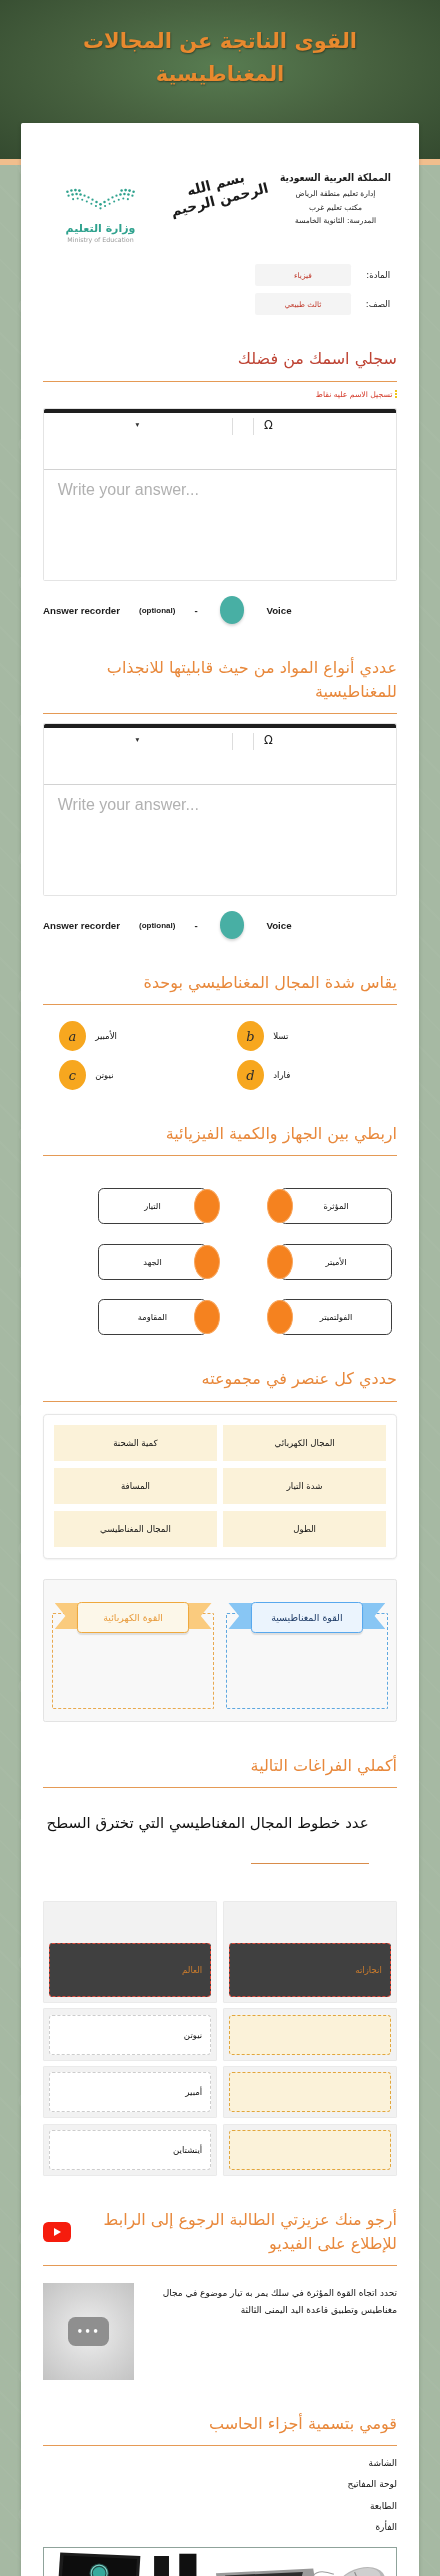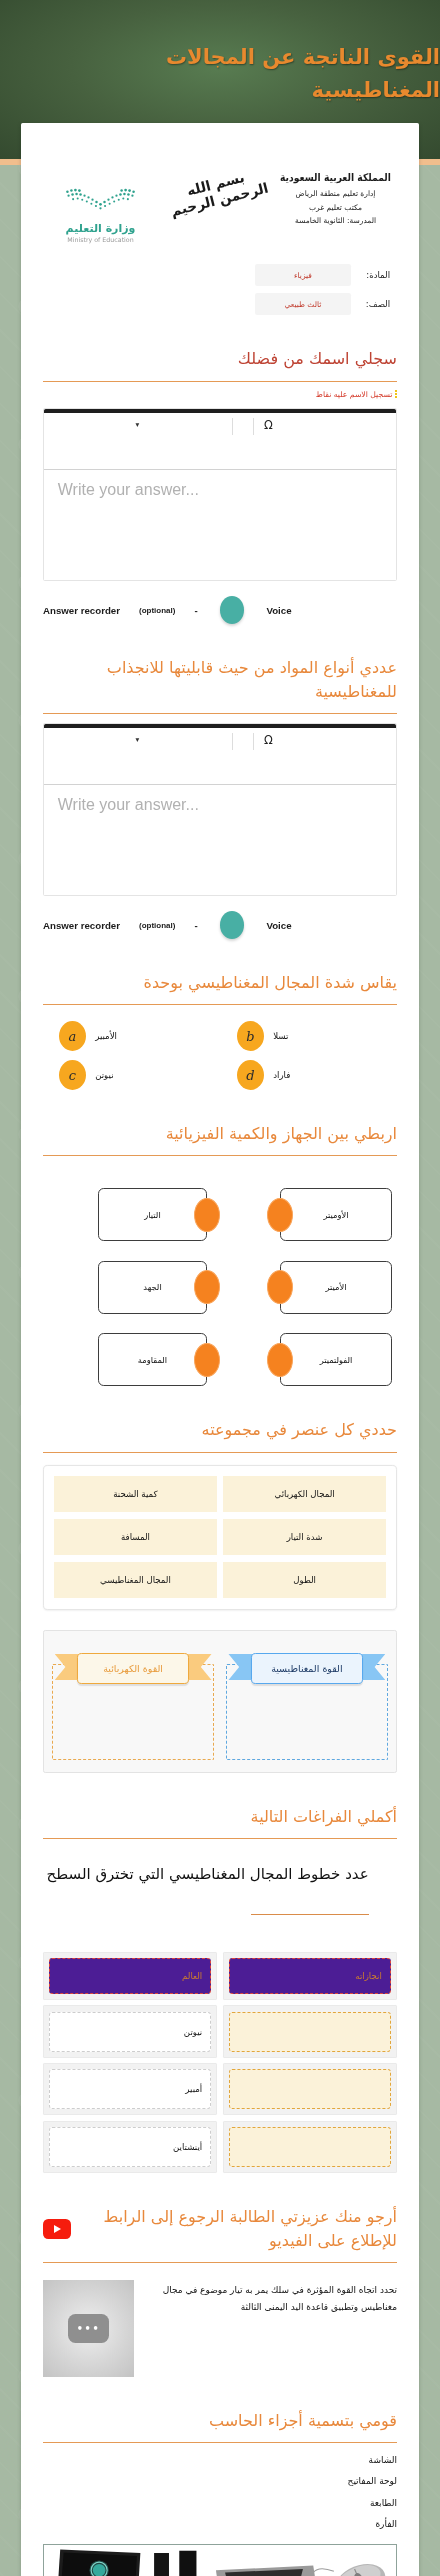--- a/index.html
+++ b/index.html
@@ -11,21 +11,21 @@
       radial-gradient(circle at 18% 22%, rgba(255,255,255,0.07) 0 8px, transparent 8.6px),
       radial-gradient(circle at 72% 64%, rgba(255,255,255,0.06) 0 10.3px, transparent 11px),
       radial-gradient(circle at 42% 85%, rgba(255,255,255,0.05) 0 6.9px, transparent 7.5px),
       repeating-linear-gradient(45deg, rgba(255,255,255,0.025) 0 1.7px, transparent 1.7px 26px);
     background-size:149px 138px, 184px 172px, 161px 149px, auto;
   }
   
   .hero {
     height:159px;
     background:radial-gradient(ellipse at 50% 42%, #587c51 0%, #47613f 48%, #344a2f 100%);
-    text-align:right; padding-top:41px;
+    text-align:center; padding-top:25px;
   }
   .hero h1 { font-size:21px; font-weight:bold; color:#E8892E; line-height:1.55;
     text-shadow:0.6px 1.1px 1.7px rgba(0,0,0,0.4); }
   .hero-stripe { height:5.7px; background:#F1BE8D; }
 
   
   .card {
     width:398px; margin:-42px auto 0; background:#fff; border-radius:1.7px;
     box-shadow:0 1.1px 4.6px rgba(0,0,0,0.18);
     padding:48px 22px 34px; position:relative;
@@ -77,21 +77,21 @@
   
   .opts { direction:ltr; margin:16px 0 0 16px; display:grid; grid-template-columns:178px 161px; row-gap:9.2px; }
   .opt { display:flex; align-items:center; gap:9.2px; cursor:pointer; }
   .opt-badge { width:27px; height:30px; background:#F7A71F; border-radius:50%;
     display:flex; align-items:center; justify-content:center;
     font-family:"DejaVu Serif", serif; font-style:italic; font-size:13px; color:#2b2b2b; }
   .opt-label { font-size:8.6px; color:#111; direction:rtl; }
 
   
   .match { direction:ltr; margin:32px 0 0 55px; display:grid; grid-template-columns:109px 112px; column-gap:73px; row-gap:19.5px; }
-  .mbox { position:relative; height:53px; border:0.9px solid #3d3d3d; border-radius:5.7px;
+  .mbox { position:relative; height:36px; border:0.9px solid #3d3d3d; border-radius:5.7px;
     display:flex; align-items:center; justify-content:center; font-size:8.3px; color:#111; background:#fff; cursor:pointer; }
   .mdot { position:absolute; width:26px; height:34px; background:#F5821F; border:1.7px solid #F9A55B;
     border-radius:50%; top:50%; transform:translateY(-50%); cursor:pointer; z-index:2; }
   .mbox.src .mdot { right:-14.3px; }
   .mbox.dst .mdot { left:-14.3px; }
 
   
   .tiles-wrap { margin-top:12.6px; background:#fff; border:0.6px solid #E6E6E6; border-radius:4.6px;
     box-shadow:0 0.6px 1.7px rgba(0,0,0,0.06); padding:10.3px; }
   .tiles { display:grid; direction:rtl; grid-template-columns:1fr 1fr; gap:6.9px; }
@@ -119,21 +119,21 @@
 
   
   .blank-line { direction:rtl; text-align:right; font-size:15px; color:#111; margin-top:17px; line-height:2.4; width:92%; }
   .blank-slot { display:inline-block; width:118px; border-bottom:1.1px solid #D98C4A; height:10.3px; cursor:text; }
 
   
   .sci-grid { margin-top:24px; display:grid; grid-template-columns:1fr 1fr; gap:5.2px; }
   .sci-cell { background:#F2F2F2; border:0.6px solid #EAEAEA; padding:5.2px; border-radius:1.1px; }
   .sci-inner { height:37px; border-radius:3.4px; display:flex; align-items:center; justify-content:flex-end;
     padding:0 8px; font-size:8.6px; }
-  .sci-inner.hdr { background:#4c1d95; border:1.7px dashed #DF4839; color:#CE7D2C; height:36px; }
+  .sci-inner.hdr { background:#404040; border:1.7px dashed #DF4839; color:#CE7D2C; height:54px;margin-top:36px; }
   .sci-inner.name { background:#fff; border:1.1px dashed #CDCDCD; color:#111; height:40px; }
   .sci-inner.drop { background:#FBF2D9; border:1.1px dashed #E2A63C; height:40px; }
 
   
   .vid-head { display:flex; direction:rtl; align-items:center; gap:8px; margin-top:32px; }
   .vid-head .q-head { margin-top:0; flex:0 1 auto; }
   .yt-icon { width:27.5px; height:19.5px; background:#F61C0D; border-radius:5.2px; flex:0 0 auto;
     display:flex; align-items:center; justify-content:center; cursor:pointer; }
   .yt-icon::after { content:""; border-left:7.5px solid #fff; border-top:4.6px solid transparent; border-bottom:4.6px solid transparent; margin-left:1.7px; }
   .vid-card { display:flex; gap:11.5px; margin-top:17px; }
@@ -297,21 +297,21 @@
   </div>
 
   <div class="q-head">اربطي بين الجهاز والكمية الفيزيائية</div>
   <div class="q-underline"></div>
   <div class="match">
     <div class="mbox src">
       <span>التيار</span>
       <span class="mdot"></span>
     </div>
     <div class="mbox dst">
-      <span>الأوميتر</span>
+      <span>المؤثرة</span>
       <span class="mdot"></span>
     </div>
     <div class="mbox src">
       <span>الجهد</span>
       <span class="mdot"></span>
     </div>
     <div class="mbox dst">
       <span>الأميتر</span>
       <span class="mdot"></span>
     </div>

